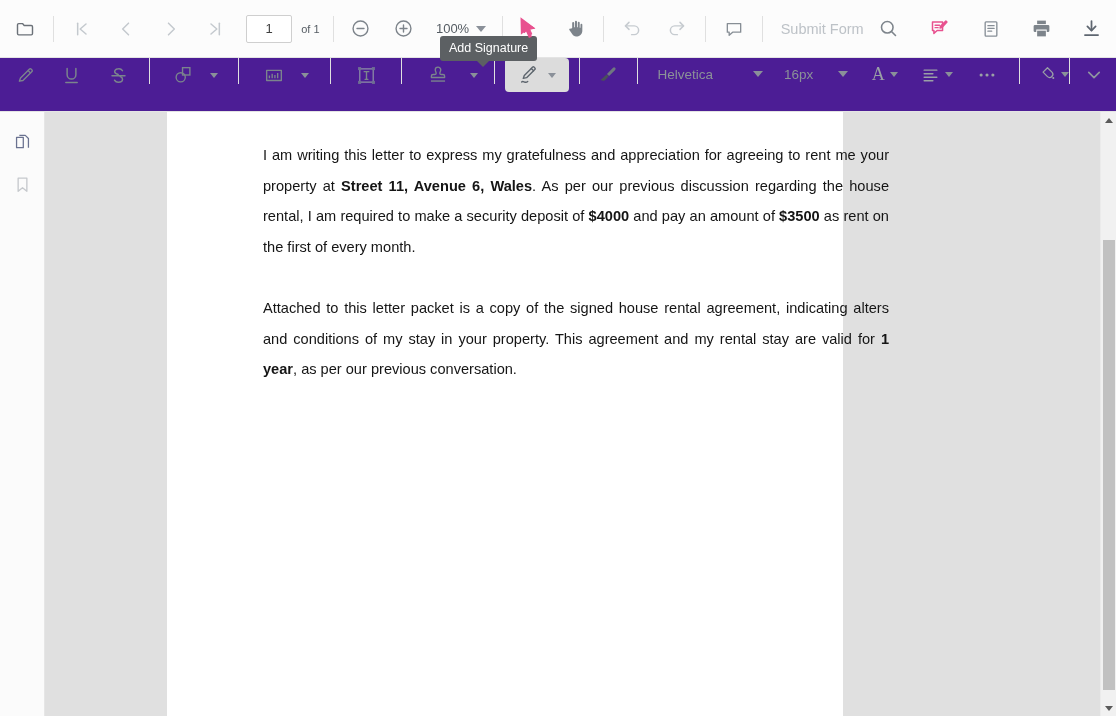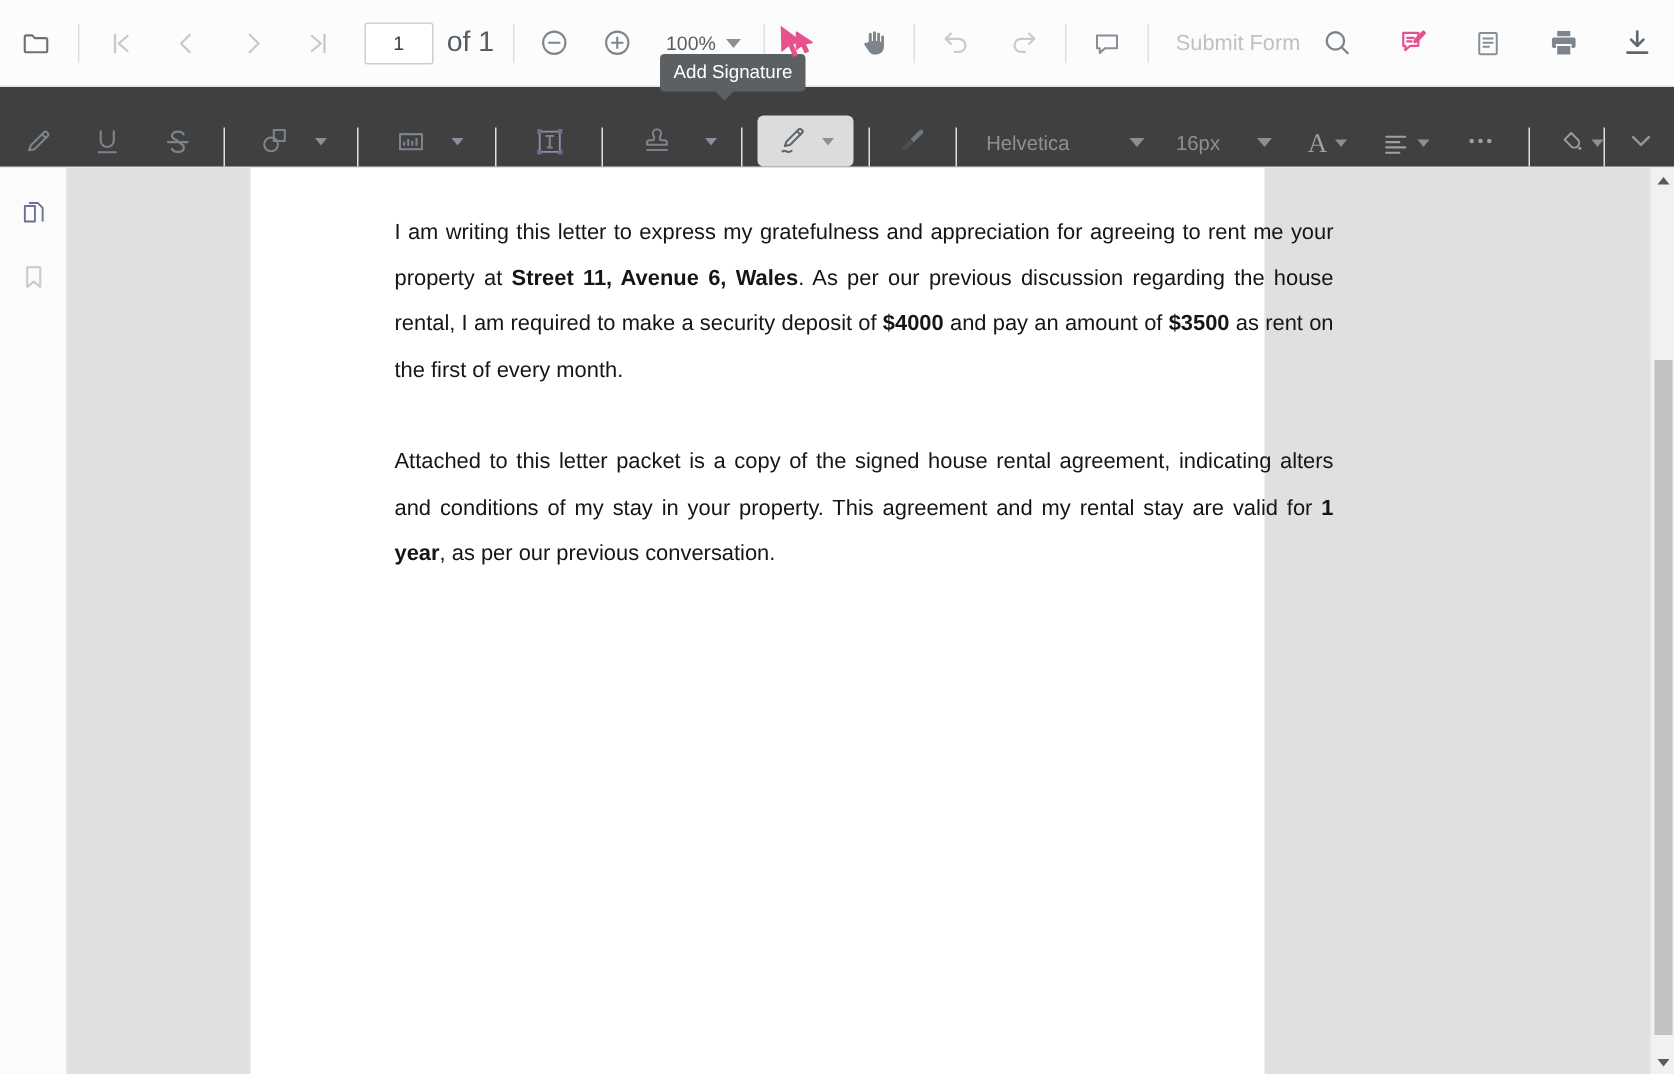--- a/index.html
+++ b/index.html
@@ -39,21 +39,21 @@
   .page-input {
     width: 46px; height: 28px;
     border: 1px solid #cfcfcf; border-radius: 2px;
     background: #fff;
     text-align: center;
     font-size: 13px; color: #3f3f3f;
     font-family: "Liberation Sans", sans-serif;
     outline: none;
   }
   .of-label {
-    font-size: 19px; color: #555c63;
+    font-size: 11px; color: #555c63;
     margin-left: 9px;
     white-space: nowrap;
   }
   .zoom-box {
     display: flex; align-items: center; gap: 7px;
     padding: 4px 7px; border-radius: 3px;
     cursor: pointer;
     color: #555c63;
     font-size: 13px;
   }
@@ -70,23 +70,23 @@
     font-size: 14.5px; color: #bdc2c7;
     padding: 5px 8px;
     white-space: nowrap;
     cursor: pointer;
   }
 
   
   .toolbar-second {
     position: absolute; top: 58px; left: 0;
     width: 1116px; height: 54px;
-    background: #404040;
+    background: #4c1d95;
     border-bottom: 1px solid #e4e4e4;
-    display: flex; align-items: flex-end;
+    display: flex; align-items: flex-start;
   }
   .tb2-btn {
     height: 34px; min-width: 34px;
     display: flex; align-items: center; justify-content: center;
     gap: 7px;
     border-radius: 4px; cursor: pointer;
     color: #7b848d; flex: 0 0 auto;
   }
   .tb2-btn.active { background: #dcdcdc; }
   .combo {

